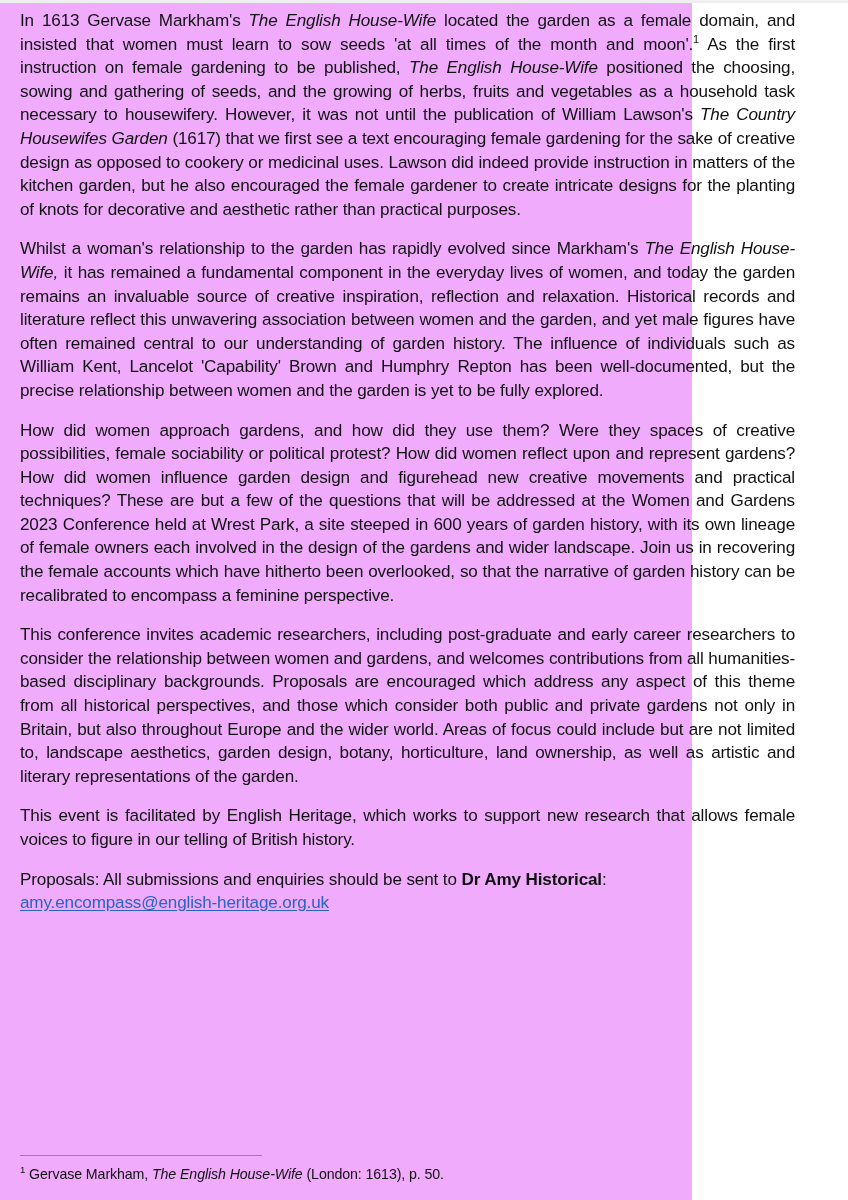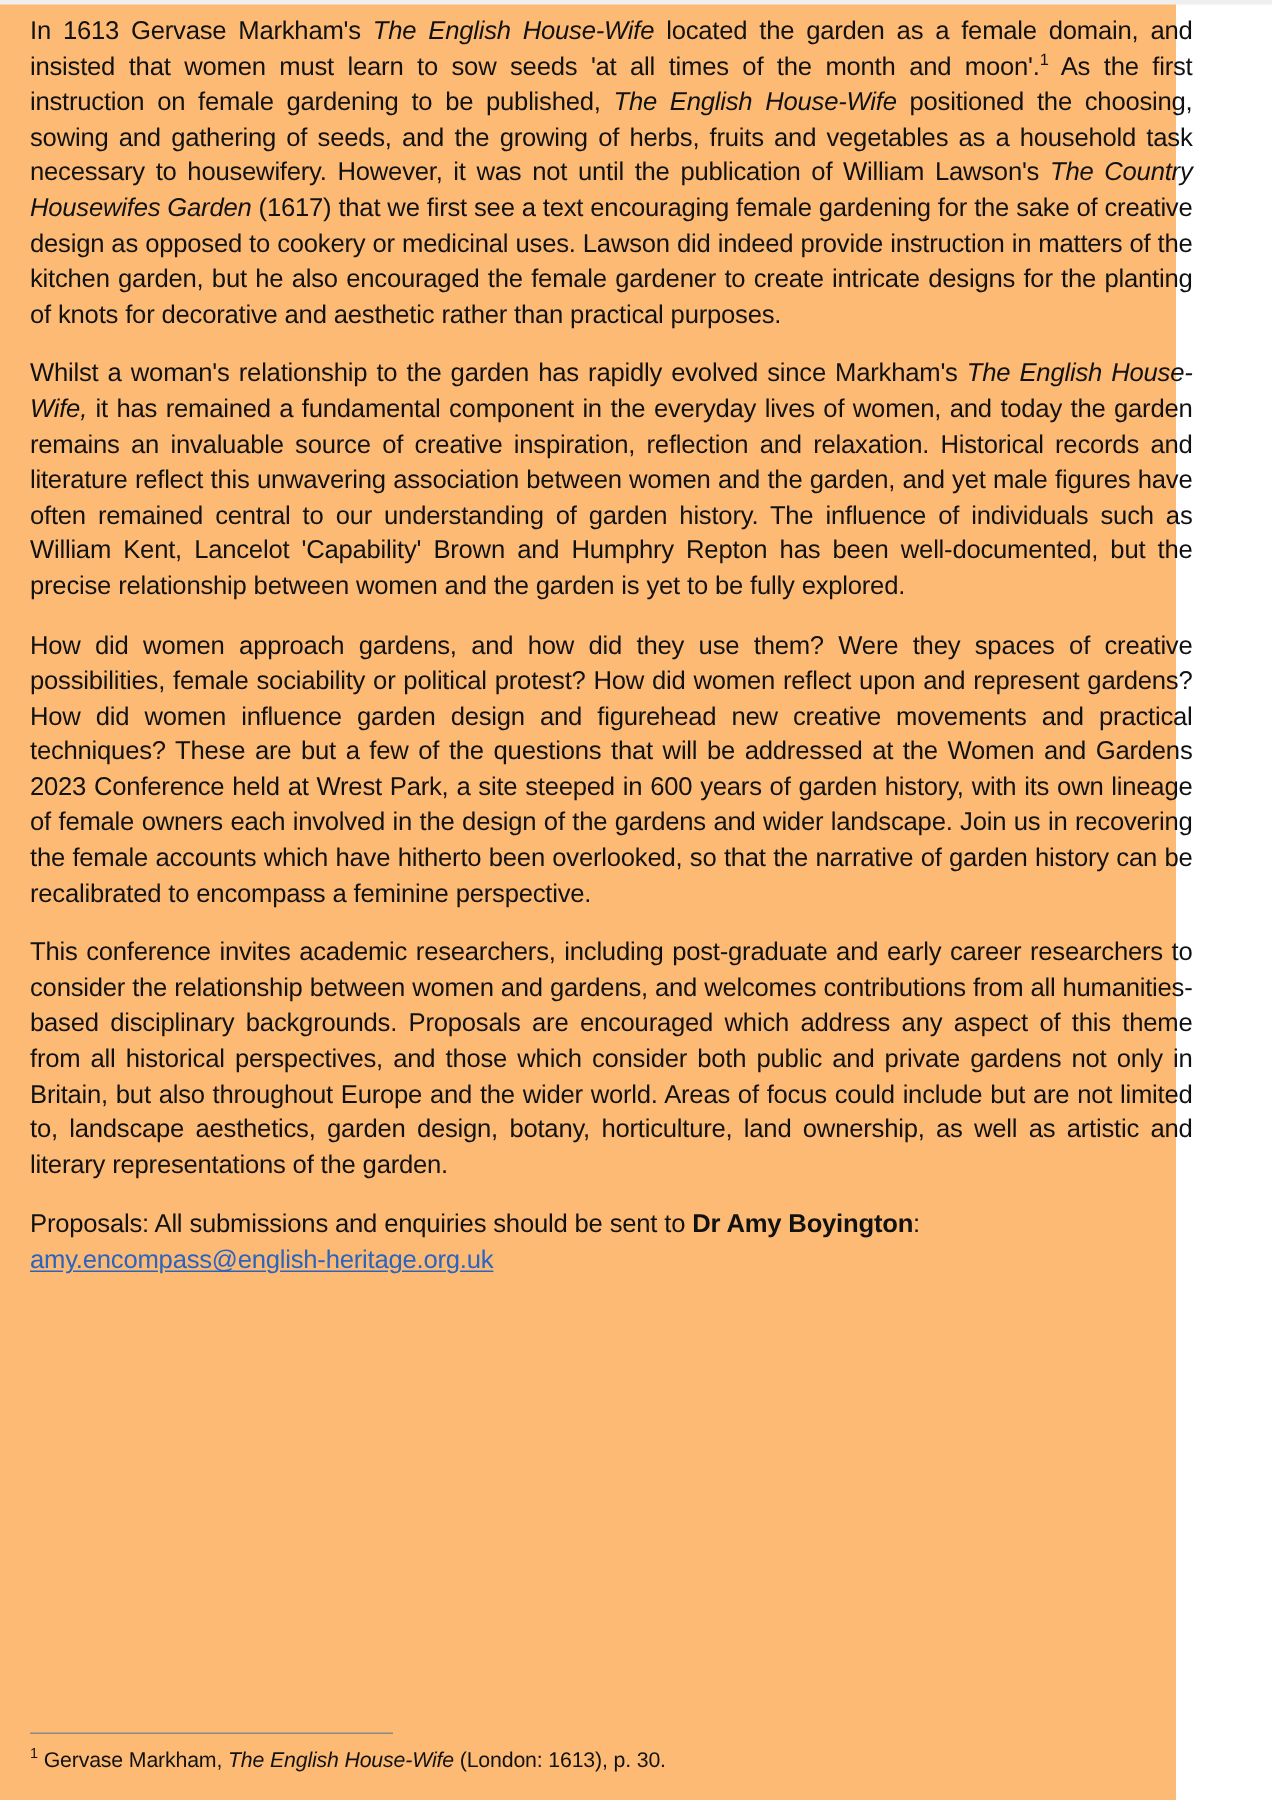--- a/index.html
+++ b/index.html
@@ -11,25 +11,25 @@
   body {
     width: 848px;
     height: 1200px;
     overflow: hidden;
     font-family: "Liberation Sans", "DejaVu Sans", sans-serif;
     color: #0d0d0d;
     -webkit-font-smoothing: antialiased;
   }
   .page {
     position: relative;
-    width: 784px;
+    width: 692px;
     height: 1200px;
     box-sizing: border-box;
     padding: 9px 53px 0 20px;
-    background: #fdba74;
+    background: #f0abfc;
   }
   .top-edge {
     position: absolute;
     top: 0; left: 0;
     width: 848px;
     height: 3px;
     background: #efefef;
   }
   .body-col {
     position: relative;
@@ -92,24 +92,25 @@
   <div class="body-col">
 
     <p class="para"><span>In 1613 Gervase Markham's </span><i>The English House-Wife</i><span> located the garden as a female domain, and insisted that women must learn to sow seeds 'at all times of the month and moon'.</span><sup>1</sup><span> As the first instruction on female gardening to be published, </span><i>The English House-Wife</i><span> positioned the choosing, sowing and gathering of seeds, and the growing of herbs, fruits and vegetables as a household task necessary to housewifery. However, it was not until the publication of William Lawson's </span><i>The Country Housewifes Garden</i><span> (1617) that we first see a text encouraging female gardening for the sake of creative design as opposed to cookery or medicinal uses. Lawson did indeed provide instruction in matters of the kitchen garden, but he also encouraged the female gardener to create intricate designs for the planting of knots for decorative and aesthetic rather than practical purposes.</span></p>
 
     <p class="para"><span>Whilst a woman's relationship to the garden has rapidly evolved since Markham's </span><i>The English House-Wife,</i><span> it has remained a fundamental component in the everyday lives of women, and today the garden remains an invaluable source of creative inspiration, reflection and relaxation. Historical records and literature reflect this unwavering association between women and the garden, and yet male figures have often remained central to our understanding of garden history. The influence of individuals such as William Kent, Lancelot 'Capability' Brown and Humphry Repton has been well-documented, but the precise relationship between women and the garden is yet to be fully explored.</span></p>
 
     <p class="para">How did women approach gardens, and how did they use them? Were they spaces of creative possibilities, female sociability or political protest? How did women reflect upon and represent gardens? How did women influence garden design and figurehead new creative movements and practical techniques? These are but a few of the questions that will be addressed at the Women and Gardens 2023 Conference held at Wrest Park, a site steeped in 600 years of garden history, with its own lineage of female owners each involved in the design of the gardens and wider landscape. Join us in recovering the female accounts which have hitherto been overlooked, so that the narrative of garden history can be recalibrated to encompass a feminine perspective.</p>
 
     <p class="para">This conference invites academic researchers, including post-graduate and early career researchers to consider the relationship between women and gardens, and welcomes contributions from all humanities-based disciplinary backgrounds. Proposals are encouraged which address any aspect of this theme from all historical perspectives, and those which consider both public and private gardens not only in Britain, but also throughout Europe and the wider world. Areas of focus could include but are not limited to, landscape aesthetics, garden design, botany, horticulture, land ownership, as well as artistic and literary representations of the garden.</p>
 
+    <p class="para">This event is facilitated by English Heritage, which works to support new research that allows female voices to figure in our telling of British history.</p>
 
 
-    <p class="para"><span>Proposals: All submissions and enquiries should be sent to </span><b>Dr Amy Boyington</b><span>:</span><br><a class="maillink" href="#">amy.encompass@english-heritage.org.uk</a></p>
+    <p class="para"><span>Proposals: All submissions and enquiries should be sent to </span><b>Dr Amy Historical</b><span>:</span><br><a class="maillink" href="#">amy.encompass@english-heritage.org.uk</a></p>
 
   </div>
 
   <div class="footnote-wrap">
     <hr class="footnote-rule">
-    <p class="footnote"><sup>1</sup><span> Gervase Markham, </span><i>The English House-Wife</i><span> (London: 1613), p. 30.</span></p>
+    <p class="footnote"><sup>1</sup><span> Gervase Markham, </span><i>The English House-Wife</i><span> (London: 1613), p. 50.</span></p>
   </div>
 
 </div>
 
 </body></html>

